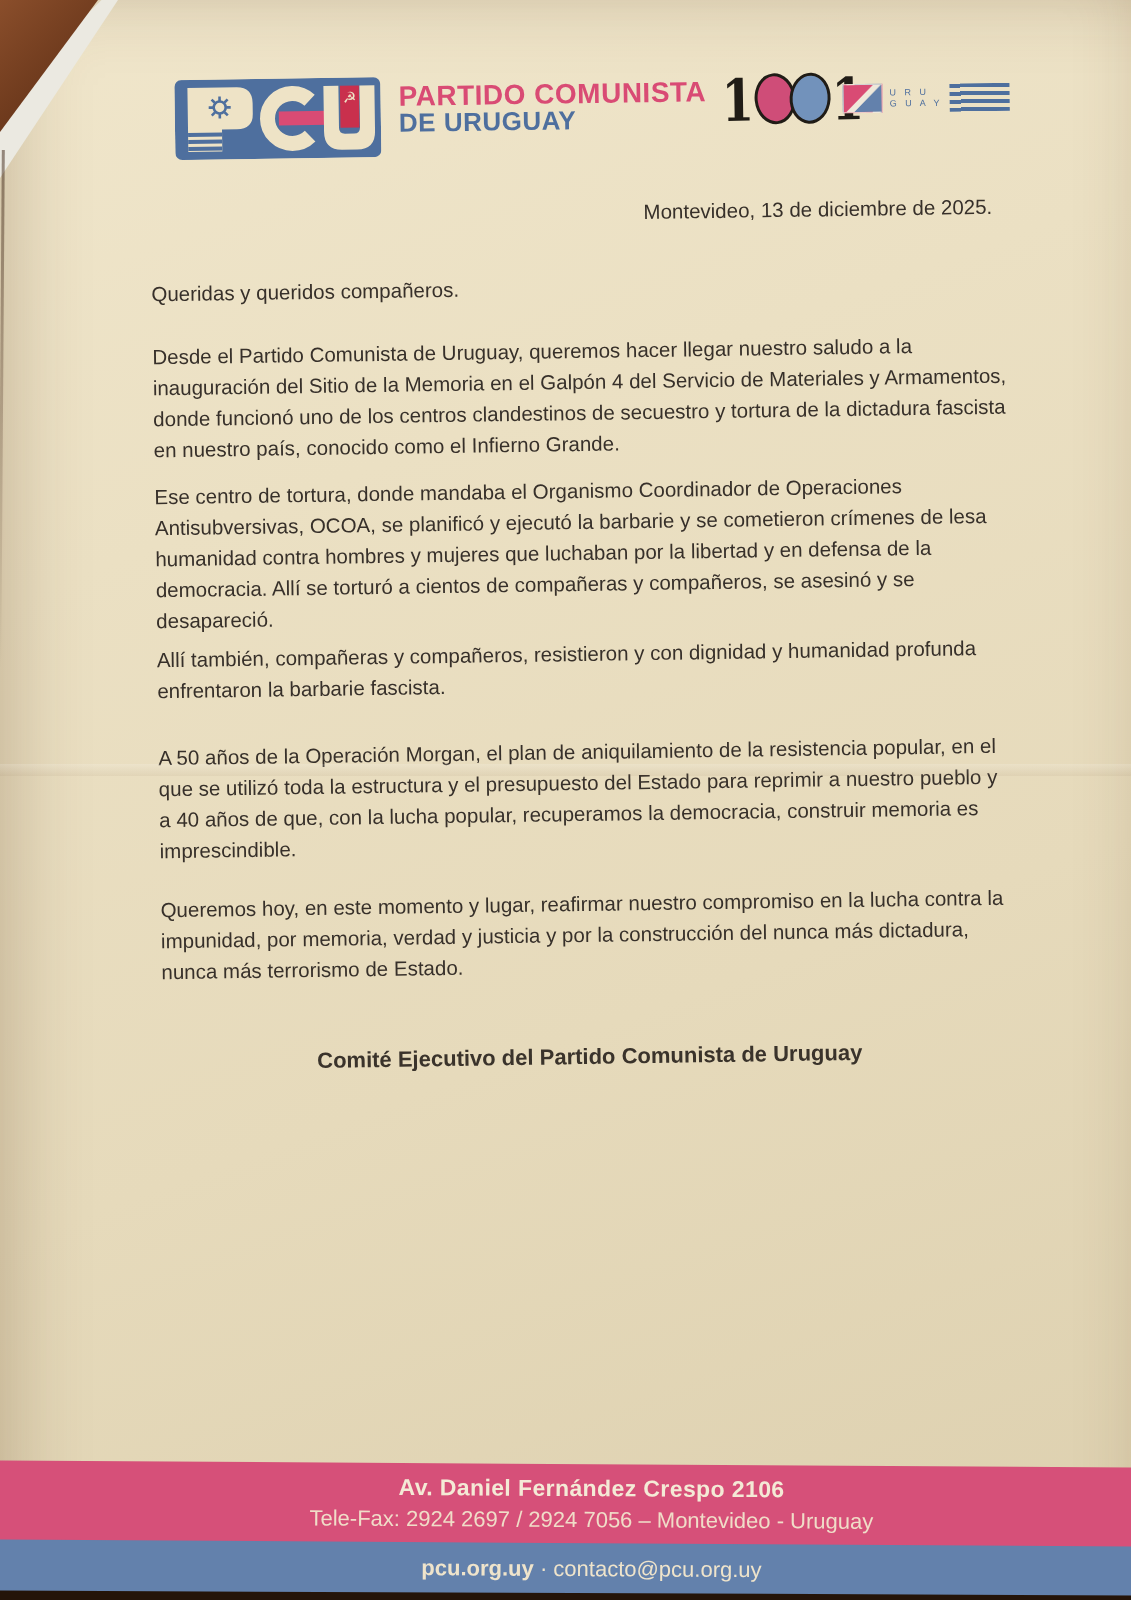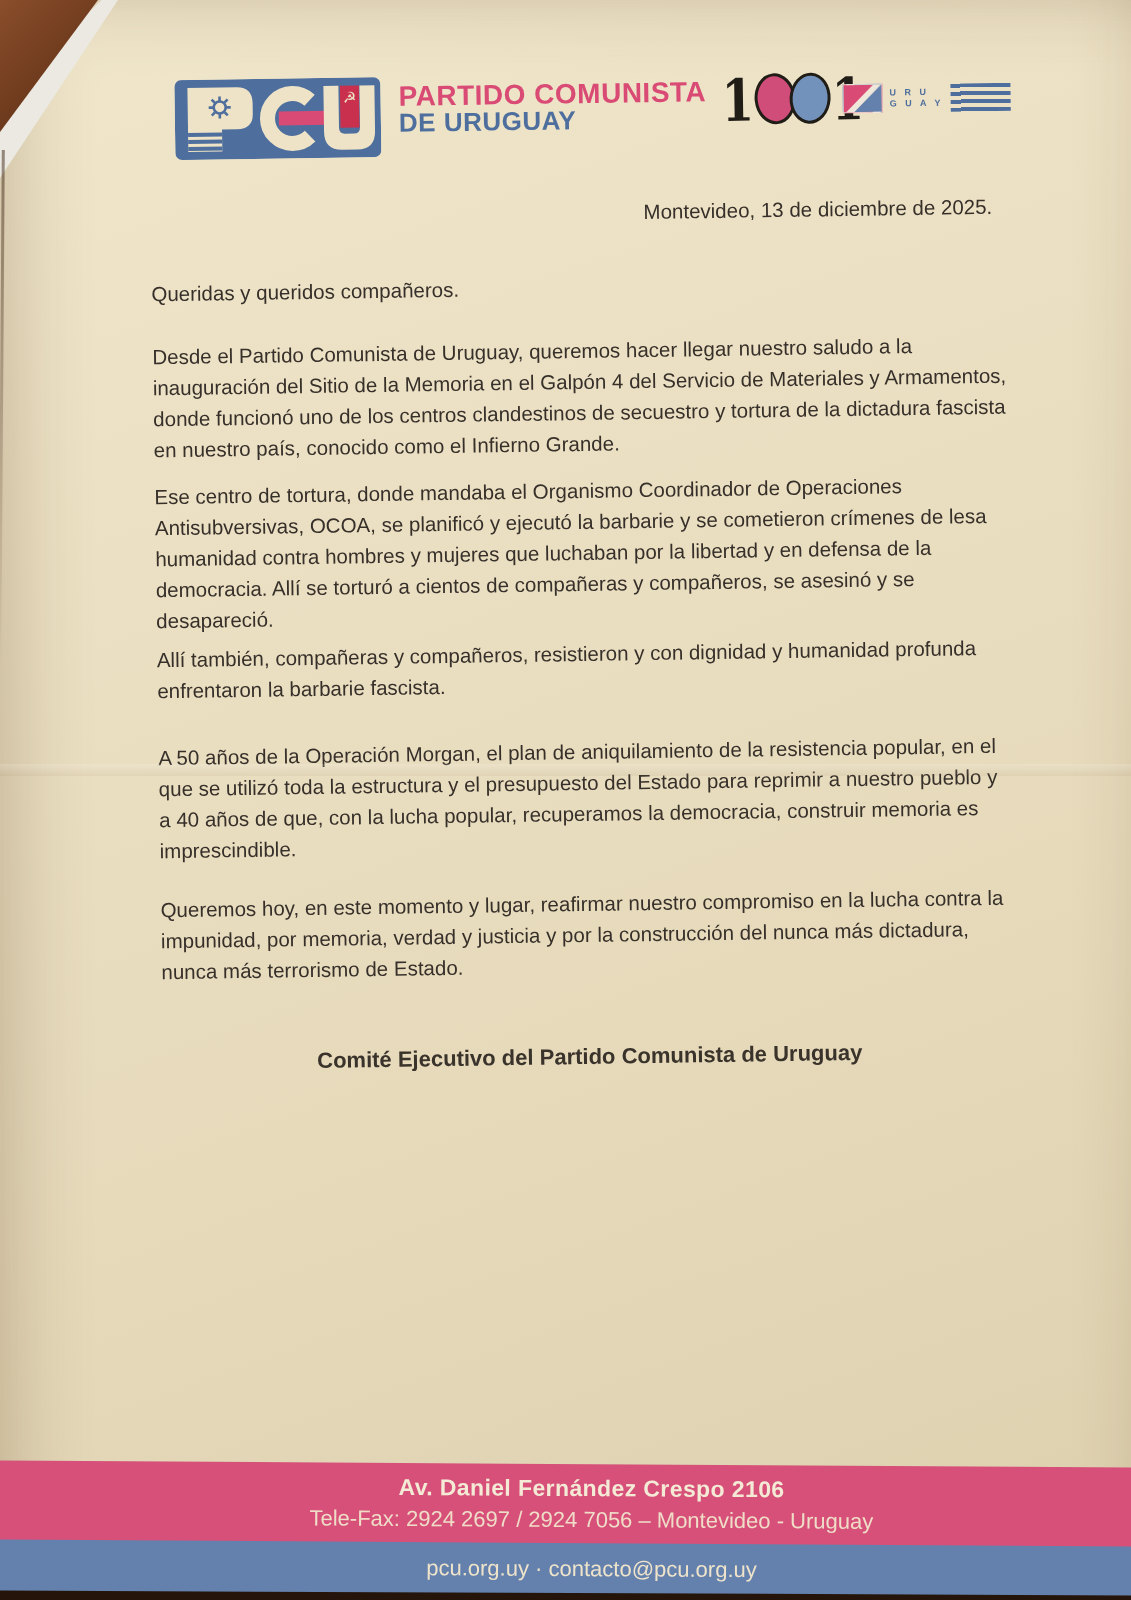--- a/index.html
+++ b/index.html
@@ -45,21 +45,21 @@
   .num-1001{position:absolute;left:543px;top:6px;display:flex;align-items:flex-end;color:#201c16;}
   .num-1001 .one{font-family:"DejaVu Serif",serif;font-size:58px;line-height:58px;font-weight:bold;transform:scaleX(.8);}
   .num-1001 .zero{width:35px;height:45px;border-radius:50%;border:3px solid #201c16;margin:0 -3px 5px -3px;}
   .num-1001 .zero.pink{background:#cf4d78;transform:rotate(-5deg);}
   .num-1001 .zero.blue{background:#7292bb;transform:rotate(4deg);}
   .uy-mark{position:absolute;left:668px;top:20px;display:flex;align-items:center;gap:7px;}
   .uy-flag{
     width:40px;height:29px;border:1px solid rgba(240,232,220,.8);box-sizing:border-box;
     background:linear-gradient(135deg,#d94b74 46%,#efe8da 46% 57%,#6381ac 57%);
   }
-  .uy-text{font-size:9px;font-weight:bold;letter-spacing:3px;color:#4e6f9e;line-height:11px;white-space:nowrap;}
+  .uy-text{font-size:9px;font-weight:normal;letter-spacing:3px;color:#4e6f9e;line-height:11px;white-space:nowrap;}
   .uy-stripes{width:60px;height:28px;
     background:repeating-linear-gradient(to bottom,#4e6f9e 0 4px,rgba(0,0,0,0) 4px 8px);}
   
   .letter{
     position:absolute;left:150px;top:197px;width:854px;
     transform:rotate(-.85deg);transform-origin:50% 0;
     color:#37302a;font-size:20.5px;line-height:31px;
   }
   .letter p{margin:0;}
   .dateline{text-align:right;padding-right:12px;margin-bottom:44px !important;}
@@ -70,21 +70,21 @@
   .para4{margin-bottom:28px !important;}
   .signature{margin-top:60px !important;text-align:center;font-weight:bold;font-size:22px;color:#3a332b;}
   
   .band{position:absolute;left:-12px;width:1155px;transform:rotate(.35deg);transform-origin:50% 50%;text-align:center;}
   .band-pink{top:1464px;height:80px;background:#d65079;color:#f4ead6;}
   .band-pink .addr{font-weight:bold;font-size:23px;letter-spacing:.4px;padding-top:11px;}
   .band-pink .fax{font-size:22px;color:#f0ddc8;margin-top:5px;}
   .band-pink .inner,.band-blue .inner{transform:translateX(26px);}
   .band-blue{top:1543px;height:60px;background:#6381ac;color:#efe4cb;font-size:22px;}
   .band-blue .inner{padding-top:13px;}
-  .band-blue .site{font-weight:normal;}
+  .band-blue .site{font-weight:bold;}
   .bottom-dark{position:absolute;left:0;bottom:-3px;width:100%;height:10px;background:#241409;transform:rotate(.25deg);}
 </style>
 </head>
 <body>
 
 <div class="paper">
 
   <div class="header">
 
     <svg class="pcu-logo" viewBox="0 0 206 80" role="img" aria-label="PCU">

